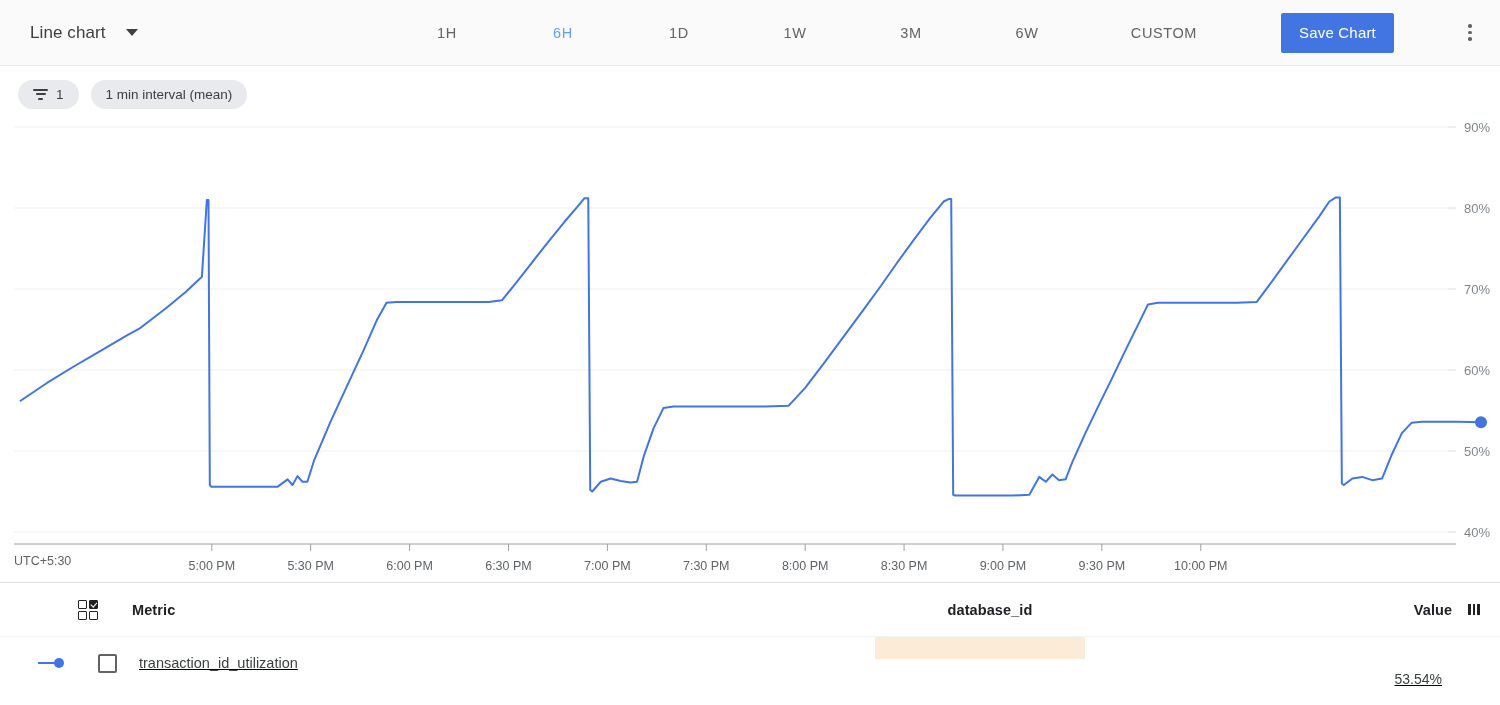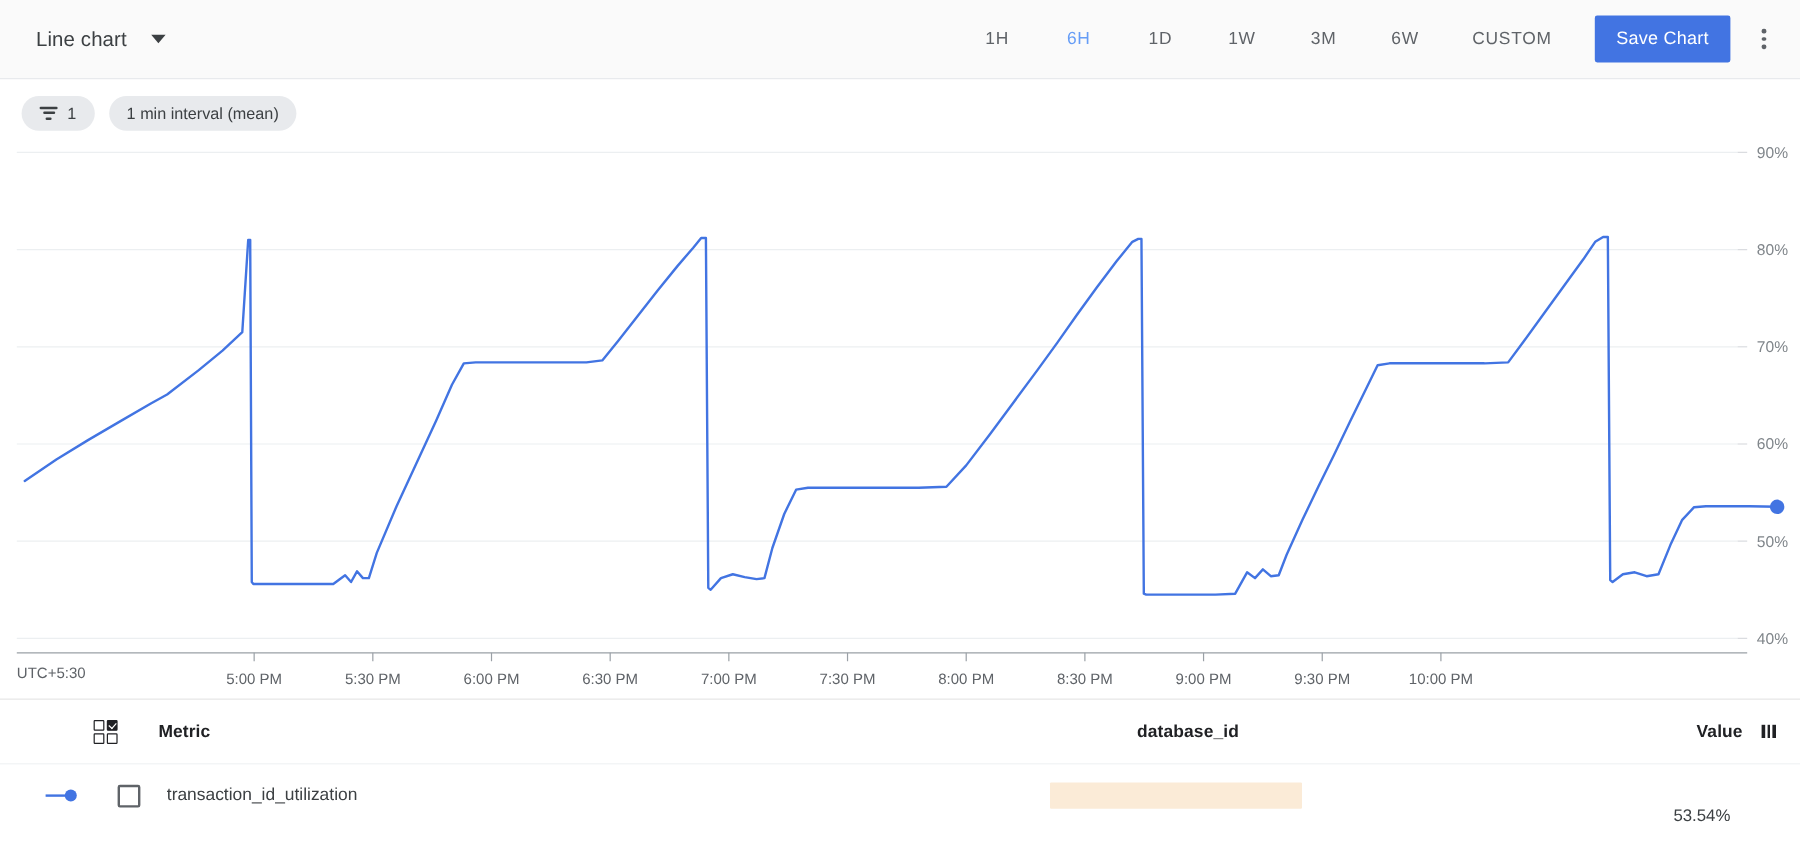--- a/index.html
+++ b/index.html
@@ -35,21 +35,21 @@
   }
   .caret-down {
     width: 0; height: 0;
     border-left: 6px solid transparent;
     border-right: 6px solid transparent;
     border-top: 7px solid #3c4043;
   }
   .range-group {
     margin-left: auto;
     display: flex;
-    align-items: center;
+    gap: 48px;
   }
   .range-btn {
     font-size: 14.5px;
     color: #5f6368;
     letter-spacing: .6px;
     padding: 8px 0;
     width: 68px;
     text-align: center;
     cursor: pointer;
     background: none;
@@ -151,23 +151,23 @@
   }
   .legend-head {
     display: flex;
     align-items: center;
     height: 54px;
     padding: 0 20px 0 0;
     border-bottom: 1px solid #f1f3f4;
   }
   .legend-row {
     display: flex;
-    align-items: center;
     height: 52px;
     padding: 0 20px 0 0;
+    text-decoration: underline;
   }
   .col-metric {
     display: flex;
     align-items: center;
     gap: 14px;
     width: 700px;
     padding-left: 20px;
   }
   .col-dim {
     width: 560px;

